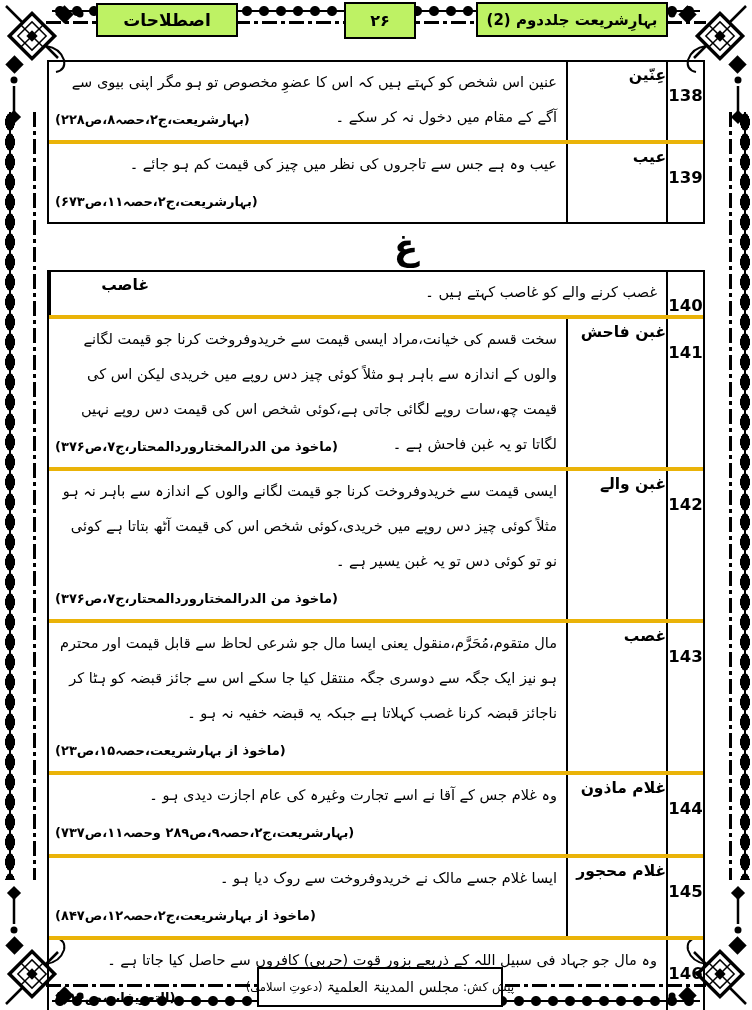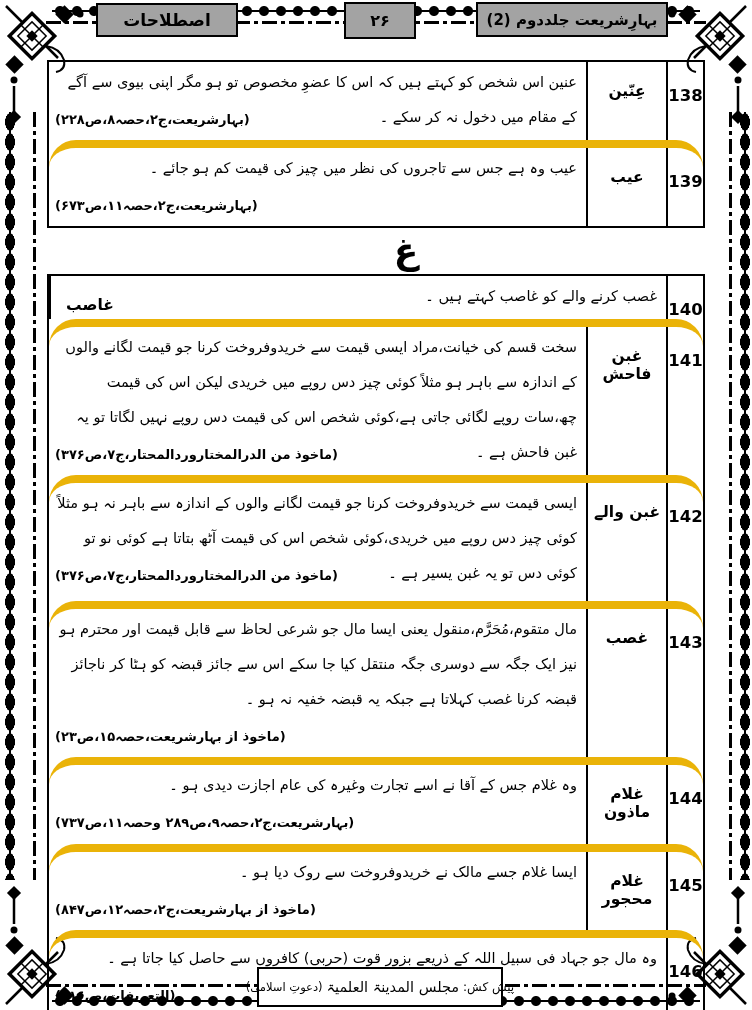--- a/index.html
+++ b/index.html
@@ -25,36 +25,36 @@
   .v-beads.right{left:738px;top:112px;bottom:130px;}
 
   .corner{position:absolute;width:92px;height:132px;z-index:2;}
   .corner.tl{left:0;top:0;}
   .corner.tr{right:0;top:0;transform:scaleX(-1);}
   .corner.bl{left:0;bottom:0;transform:scaleY(-1);}
   .corner.br{right:0;bottom:0;transform:scale(-1,-1);}
   .corner svg{display:block;}
 
   
-  .hbox{position:absolute;background:#a3a3a3;border:2px solid #000;z-index:3;
+  .hbox{position:absolute;background:#bef264;border:2px solid #000;z-index:3;
         display:flex;align-items:center;justify-content:center;}
   .hbox-left{left:96px;top:3px;width:138px;height:30px;font-size:17px;font-weight:bold;}
   .hbox-center{left:344px;top:2px;width:68px;height:33px;font-size:16px;font-weight:bold;}
   .hbox-right{left:476px;top:2px;width:188px;height:31px;font-size:15px;font-weight:bold;}
 
   
   .content{position:absolute;left:47px;top:60px;width:658px;z-index:2;}
   .gtable{border:2px solid #000;direction:ltr;}
   .grow{display:flex;align-items:stretch;}
-  .grow + .grow{border-top:8px solid #eab308;border-radius:27px;}
+  .grow + .grow{border-top:4px solid #eab308;}
   .cell{box-sizing:border-box;}
   .def{flex:1;direction:rtl;text-align:right;font-size:14.5px;line-height:35px;padding:3px 9px 3px 6px;}
   .def .src{float:left;font-weight:bold;font-size:13px;margin-top:2px;}
-  .term{width:80px;border-left:2px solid #000;direction:rtl;text-align:center;
-        font-size:15.5px;font-weight:600;padding-top:20px;}
+  .term{width:100px;border-left:2px solid #000;direction:rtl;text-align:right;
+        font-size:15.5px;font-weight:600;padding-top:4px;}
   .numc{width:37px;border-left:2px solid #000;text-align:center;font-size:16.5px;
         font-weight:bold;padding-top:24px;direction:ltr;}
   .section-letter{height:46px;line-height:46px;text-align:center;font-size:36px;
         font-weight:bold;transform:translateX(30px);}
 
   
   .footer-box{position:absolute;left:257px;top:967px;width:242px;height:36px;z-index:3;
         background:#fff;border:2px solid #000;display:flex;align-items:center;
         justify-content:center;gap:4px;direction:rtl;white-space:nowrap;}
   .footer-box .f-prefix{font-size:12px;}

